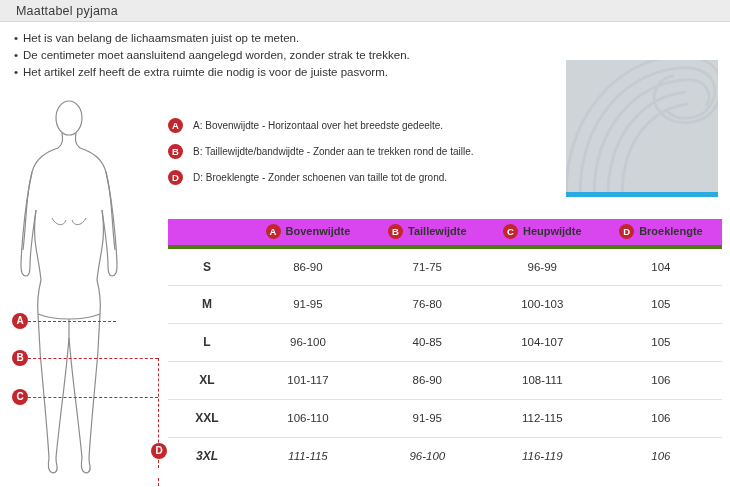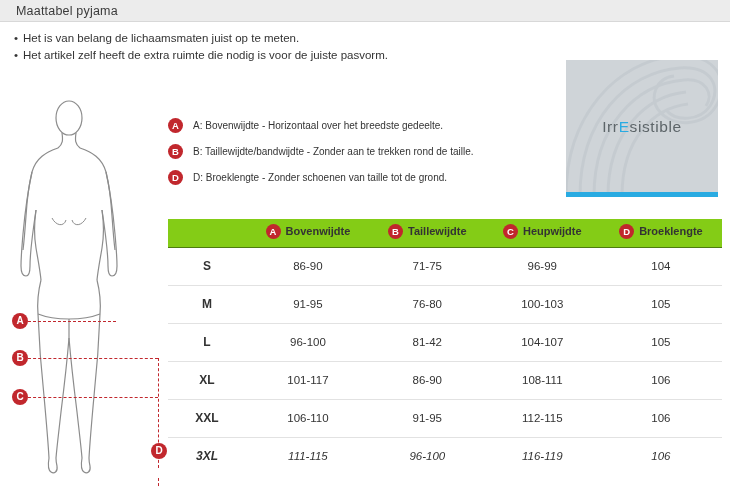--- a/index.html
+++ b/index.html
@@ -152,26 +152,26 @@
 
   
   .size-table {
     position: absolute;
     left: 168px; top: 219px;
     width: 554px;
     border-collapse: collapse;
     font-size: 11.5px;
   }
   .size-table thead th {
-    background: #84cc16;
+    background: #d946ef;
     color: #333333;
     font-size: 11px;
     font-weight: bold;
     height: 28px;
-    border-bottom: 1px solid #4d7c0f;
+    border-bottom: 4px solid #4d7c0f;
     white-space: nowrap;
   }
   .size-table thead th .badge {
     margin-right: 5px;
     position: relative;
     top: -1px;
   }
   .size-table td {
     height: 38px;
     text-align: center;
@@ -189,34 +189,34 @@
 </head>
 <body>
 
 <div id="page">
 
   <div class="header-bar"></div>
   <div class="header-title">Maattabel pyjama</div>
 
   <div class="intro">
     <div class="intro-item"><span class="dot">•</span><span>Het is van belang de lichaamsmaten juist op te meten.</span></div>
+    <div class="intro-item"><span class="dot">•</span><span>De centimeter moet aansluitend aangelegd worden, zonder strak te trekken.</span></div>
     <div class="intro-item"><span class="dot">•</span><span>Het artikel zelf heeft de extra ruimte die nodig is voor de juiste pasvorm.</span></div>
   </div>
 
   <div class="logo-box">
     <svg class="logo-swirl" viewBox="0 0 175 150">
       <g fill="none" stroke="#bcc3c9" stroke-width="3">
         <path d="M10,150 C10,70 60,15 120,10 C160,7 175,35 160,60 C148,80 118,82 104,66 C92,52 100,32 118,30"></path>
         <path d="M24,150 C24,74 70,26 124,22 C156,20 166,42 154,60 C144,75 120,76 110,64"></path>
         <path d="M38,150 C38,80 80,38 128,34 C150,32 158,48 150,60"></path>
         <path d="M52,150 C52,86 90,50 130,46"></path>
         <path d="M66,150 C66,92 98,62 132,58"></path>
       </g>
     </svg>
-    <div class="logo-text"><span>Irr</span><span class="hl">E</span><span>sistible</span></div>
     <div class="logo-underline"></div>
   </div>
 
   <div class="legend">
     <div class="legend-row">
       <span class="badge">A</span><span class="legend-text">A: Bovenwijdte - Horizontaal over het breedste gedeelte.</span>
     </div>
     <div class="legend-row">
       <span class="badge">B</span><span class="legend-text">B: Taillewijdte/bandwijdte - Zonder aan te trekken rond de taille.</span>
     </div>
@@ -296,21 +296,21 @@
       <tr>
         <td class="size-cell">M</td>
         <td>91-95</td>
         <td>76-80</td>
         <td>100-103</td>
         <td>105</td>
       </tr>
       <tr>
         <td class="size-cell">L</td>
         <td>96-100</td>
-        <td>81-42</td>
+        <td>40-85</td>
         <td>104-107</td>
         <td>105</td>
       </tr>
       <tr>
         <td class="size-cell">XL</td>
         <td>101-117</td>
         <td>86-90</td>
         <td>108-111</td>
         <td>106</td>
       </tr>

